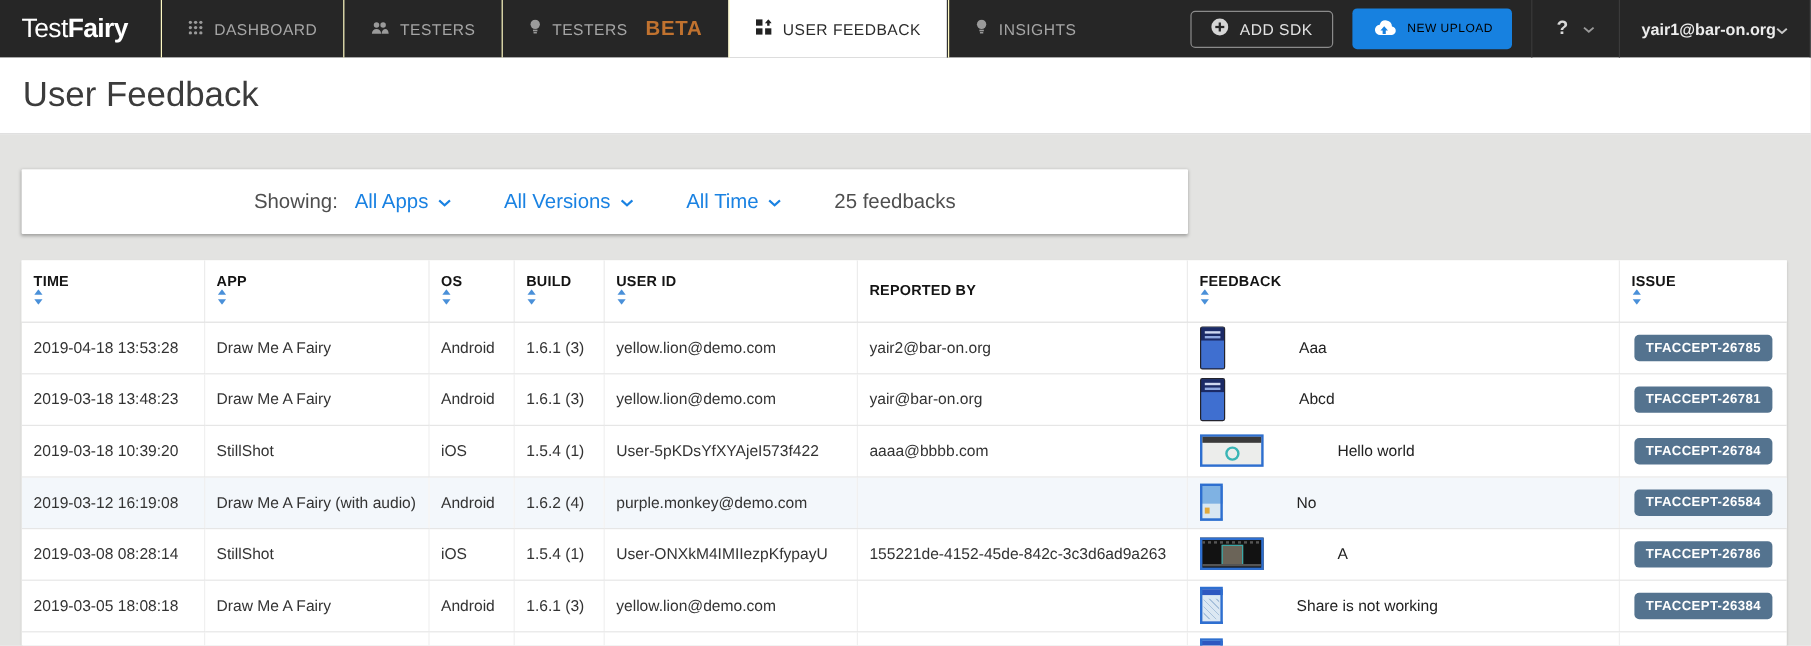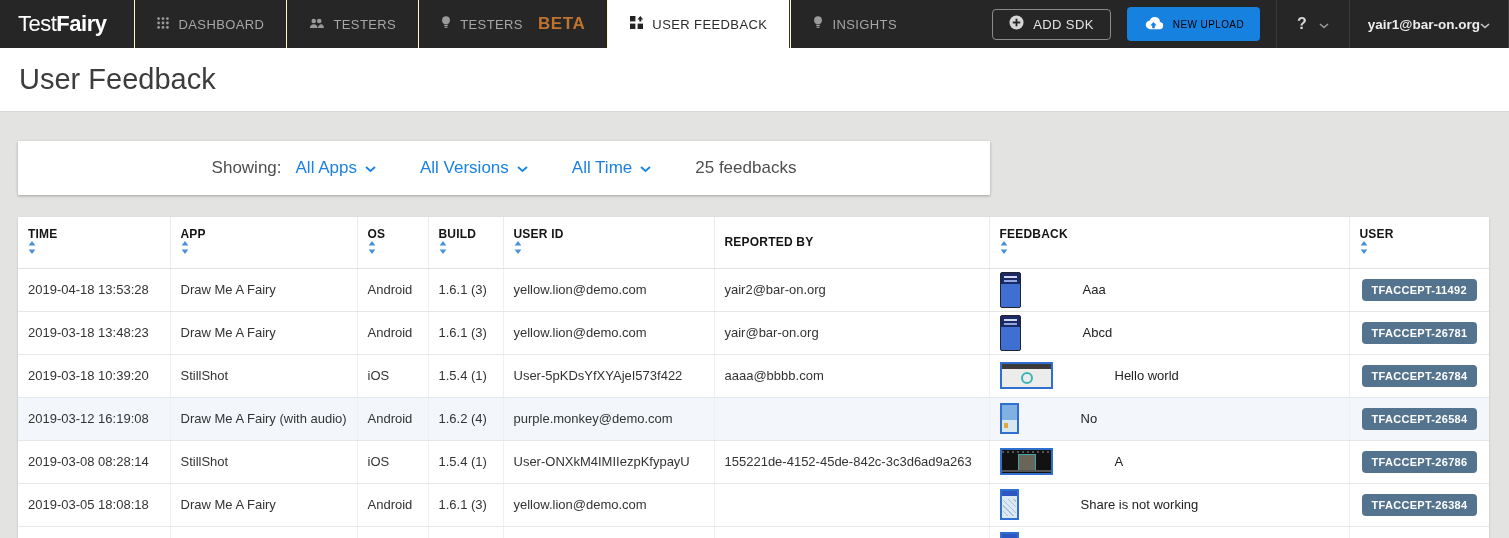--- a/index.html
+++ b/index.html
@@ -326,21 +326,21 @@
               <div class="th-inner">
                 <span>FEEDBACK</span>
                 <span><svg viewBox="0 0 8 13" width="8" height="13">
                     <path d="M4 0l3.4 4.6H.6z" fill="#4a90d9"></path>
                     <path d="M4 13L.6 8.4h6.8z" fill="#4a90d9"></path>
                   </svg></span>
               </div>
             </th>
           <th>
               <div class="th-inner">
-                <span>USER</span>
+                <span>ISSUE</span>
                 <span><svg viewBox="0 0 8 13" width="8" height="13">
                     <path d="M4 0l3.4 4.6H.6z" fill="#4a90d9"></path>
                     <path d="M4 13L.6 8.4h6.8z" fill="#4a90d9"></path>
                   </svg></span>
               </div>
             </th>
         </tr>
       </thead>
       <tbody>
         <tr>
@@ -349,21 +349,21 @@
           <td>Android</td>
           <td>1.6.1 (3)</td>
           <td>yellow.lion@demo.com</td>
           <td>yair2@bar-on.org</td>
           <td>
               <div class="cell-feedback">
                 <span class="thumb t-phone-blue"></span>
                 <span class="fb-text">Aaa</span>
               </div>
             </td>
-          <td><span class="issue-badge">TFACCEPT-11492</span></td>
+          <td><span class="issue-badge">TFACCEPT-26785</span></td>
         </tr>
         <tr>
           <td>2019-03-18 13:48:23</td>
           <td>Draw Me A Fairy</td>
           <td>Android</td>
           <td>1.6.1 (3)</td>
           <td>yellow.lion@demo.com</td>
           <td>yair@bar-on.org</td>
           <td>
               <div class="cell-feedback">

